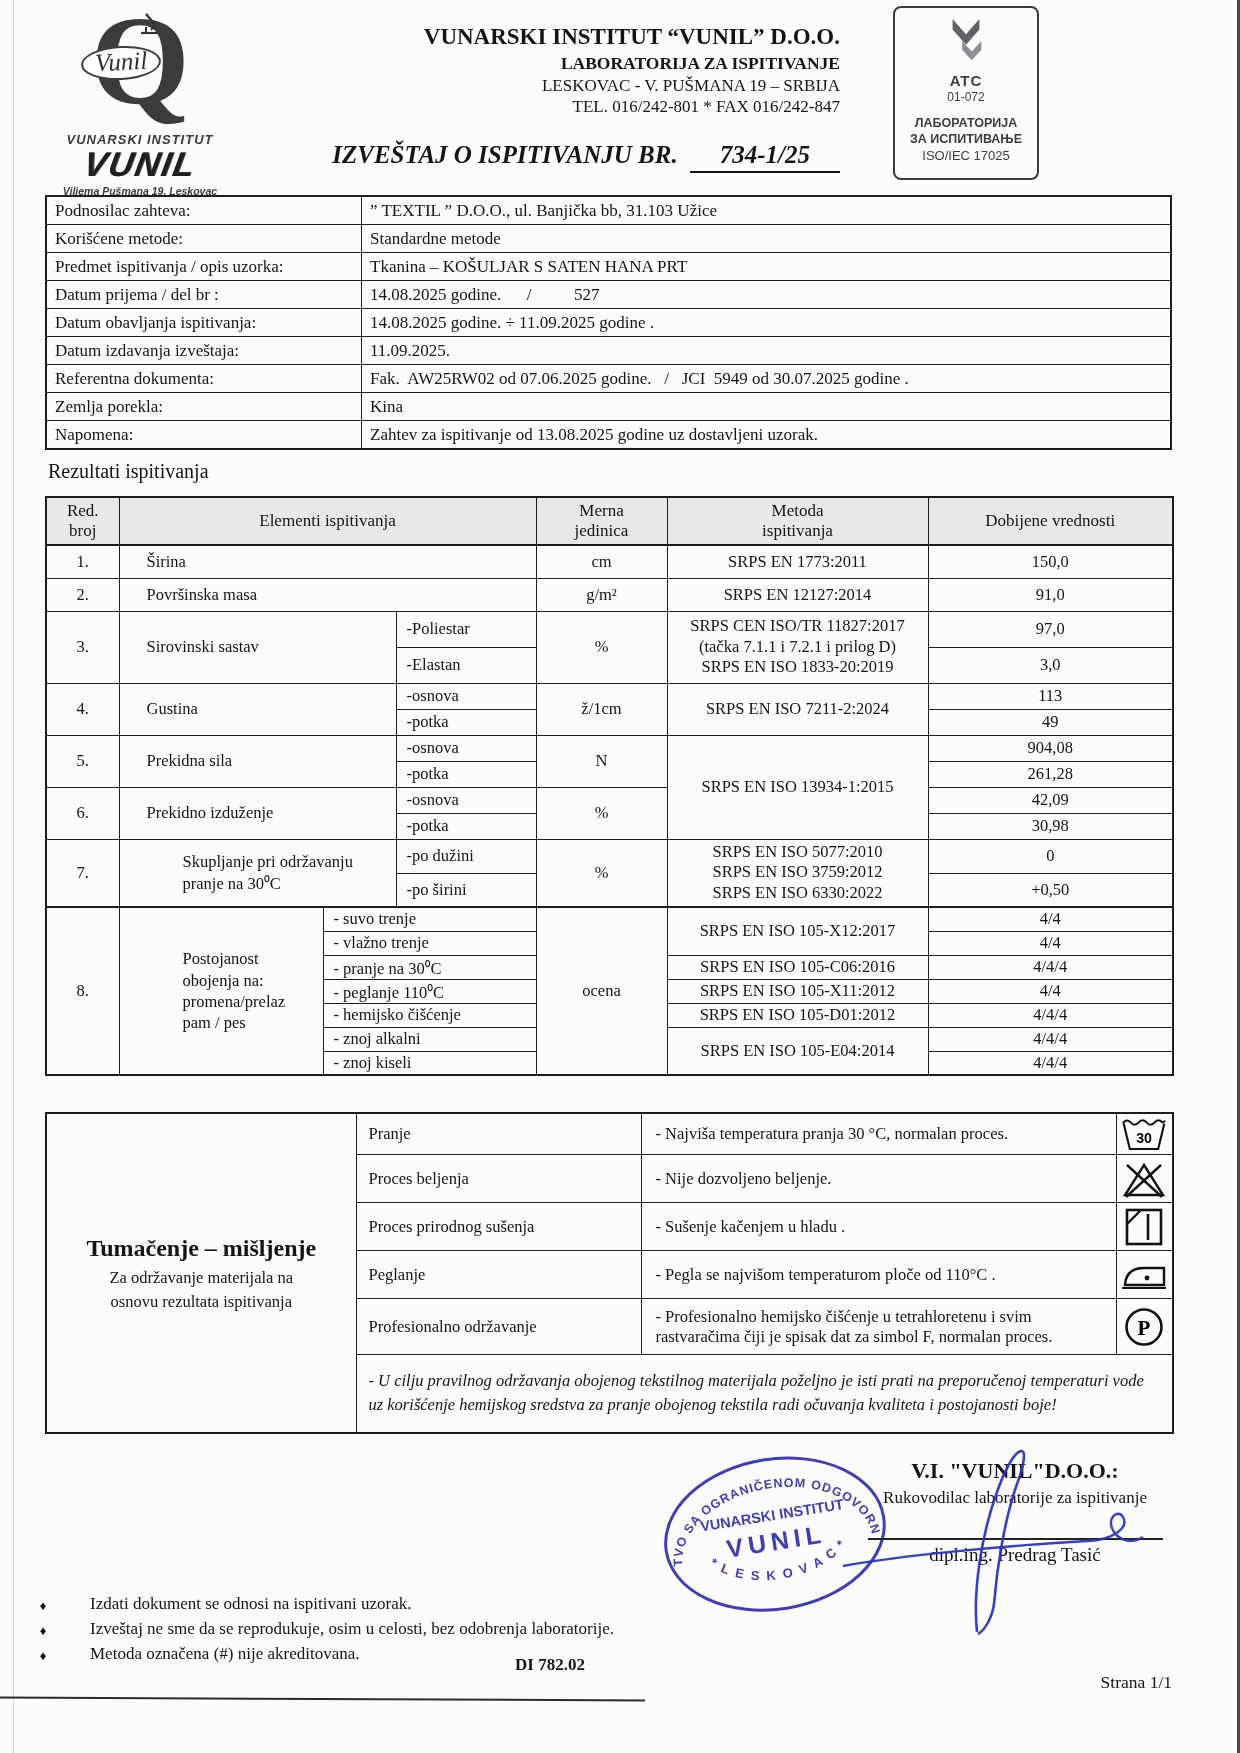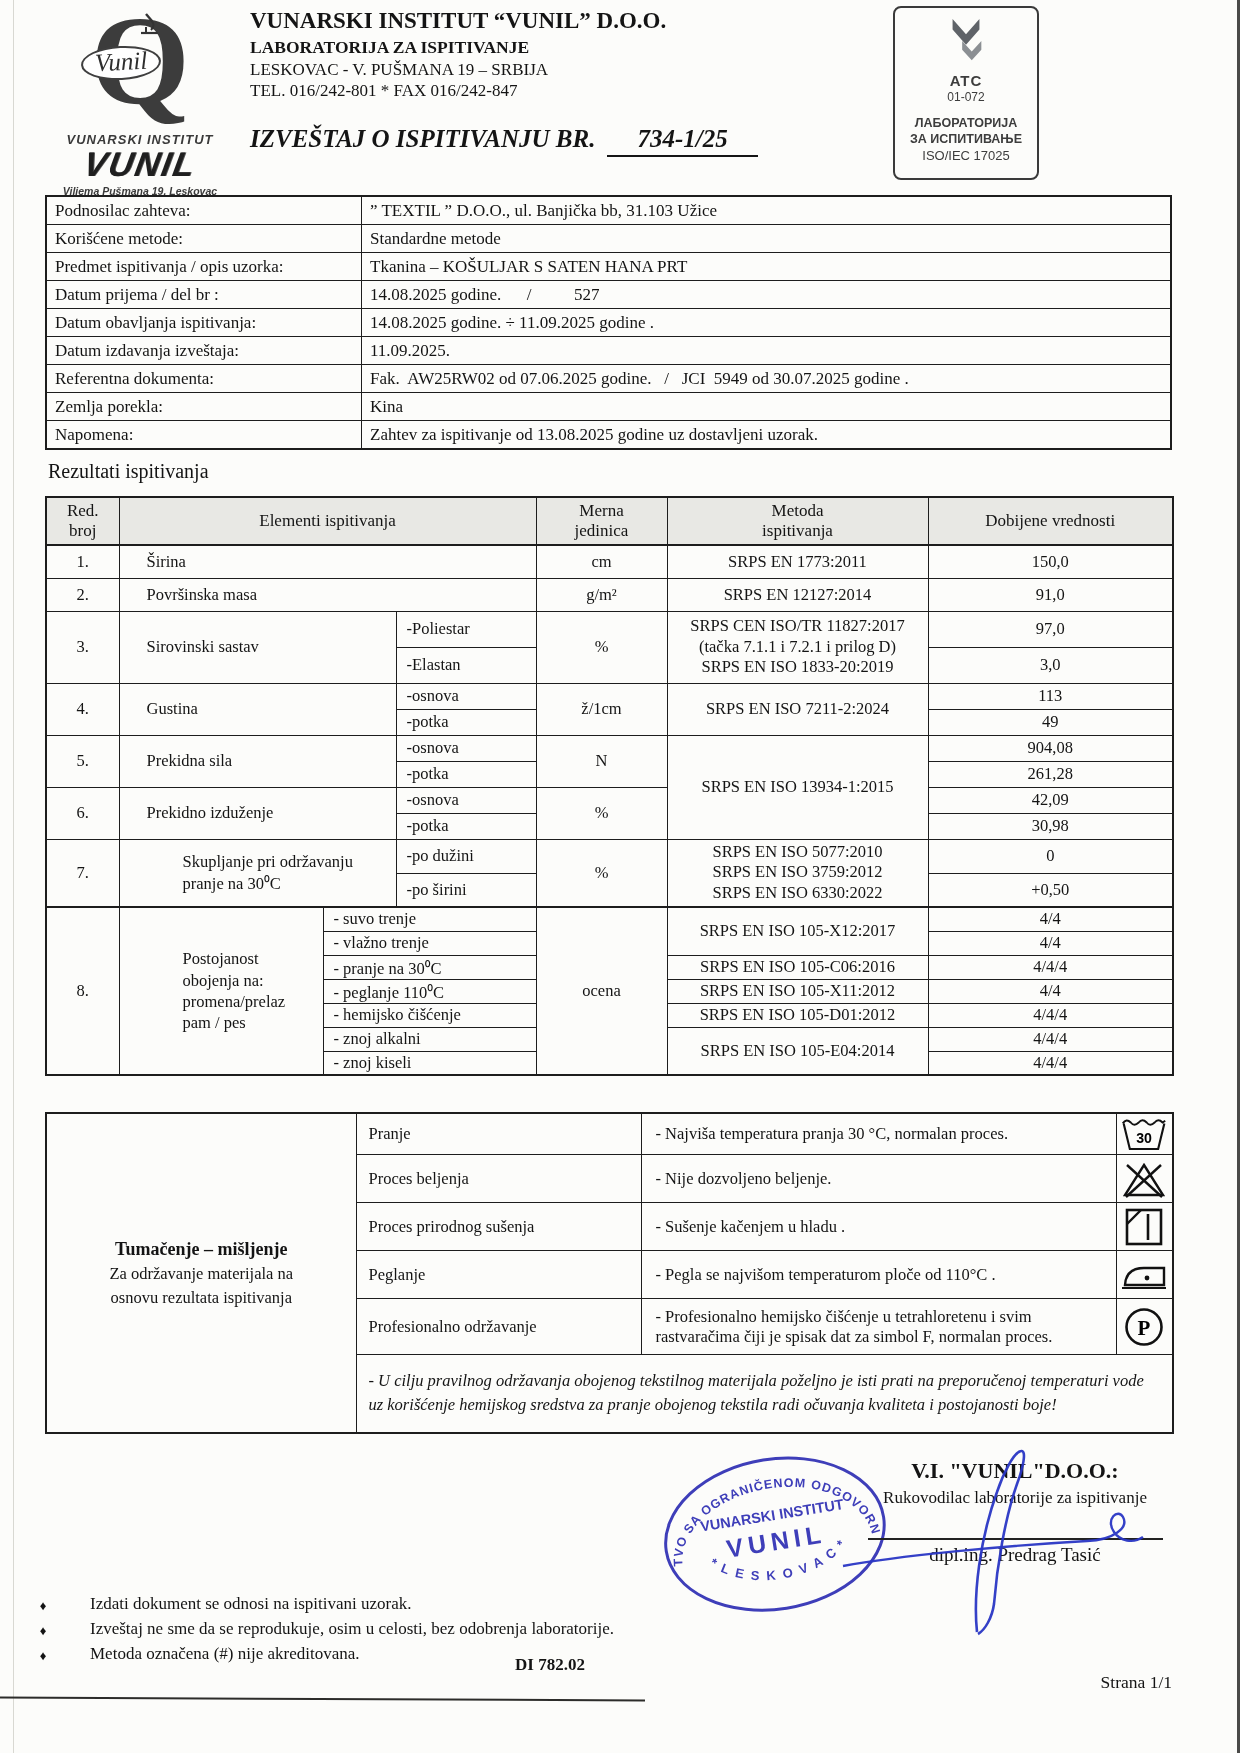--- a/index.html
+++ b/index.html
@@ -19,21 +19,21 @@
   .vunil-oval{position:absolute;top:40px;left:16px;background:#fff;border:2.5px solid #3f3f3f;border-radius:50%;
               padding:0 12px 2px 12px;font-style:italic;font-size:25px;color:#2e2e2e;transform:rotate(-3deg);}
   .micro{position:absolute;top:6px;left:72px;}
   .logo-cap1{font-family:"Liberation Sans",sans-serif;font-style:italic;font-weight:bold;font-size:13px;
              letter-spacing:1px;color:#3a3a3a;margin-top:6px;}
   .logo-brand{font-family:"Liberation Sans",sans-serif;font-style:italic;font-weight:900;font-size:34px;
               letter-spacing:2px;color:#1f1f1f;transform:skewX(-10deg);line-height:1.05;
               text-shadow:1px 0 #555;}
   .logo-cap2{font-family:"Liberation Sans",sans-serif;font-style:italic;font-weight:bold;font-size:10.5px;color:#3a3a3a;margin-top:2px;}
 
-  .header-center{left:250px;top:8px;width:590px;text-align:left;}
+  .header-center{left:250px;top:24px;width:590px;text-align:right;}
   .inst-name{font-size:23px;font-weight:bold;}
   .lab-name{font-size:17.5px;font-weight:bold;margin-top:3px;}
   .addr-line{font-size:17px;margin-top:2px;}
   .tel-line{font-size:17px;margin-top:1px;}
   .title-row{margin-top:24px;font-size:25px;font-weight:bold;font-style:italic;white-space:nowrap;}
   .rep-num{display:inline-block;border-bottom:2.6px solid #151515;padding:0 30px 2px 30px;margin-left:12px;}
 
   .atc{left:893px;top:6px;width:142px;height:170px;border:2px solid #3a3a3a;border-radius:8px;
        text-align:center;font-family:"Liberation Sans",sans-serif;color:#3d3d3d;}
   .atc-name{font-weight:bold;font-size:15px;letter-spacing:1px;margin-top:2px;}
@@ -59,21 +59,21 @@
   .rt .c{text-align:center;}
   .rt .name{padding-left:27px;}
   .rt .sub{padding-left:10px;}
   .rt .methods div{line-height:1.25;}
   .rt .r8top td{border-top:2.4px solid #1d1d1d;}
   .rt .nm div{line-height:1.3;margin-left:36px;}
 
   .ct{left:45px;top:1112px;}
   .ct td{font-size:16.5px;padding:2px 14px;}
   .ct .ct-left{text-align:center;vertical-align:middle;line-height:1.45;}
-  .ct .ct-title{font-weight:bold;font-size:18px;}
+  .ct .ct-title{font-weight:bold;font-size:24px;}
   .ct .proc{padding-left:12px;}
   .ct .icon-cell{text-align:center;padding:2px;}
   .ct .note{font-style:italic;line-height:1.5;padding:6px 12px;}
   .care-icon{display:inline-block;vertical-align:middle;}
 
   
   .sig{left:630px;top:1452px;width:580px;height:200px;}
   .sig-text{position:absolute;left:200px;top:6px;width:370px;text-align:center;}
   .sig-company{font-size:22px;font-weight:bold;}
   .sig-role{font-size:17px;margin-top:4px;}

